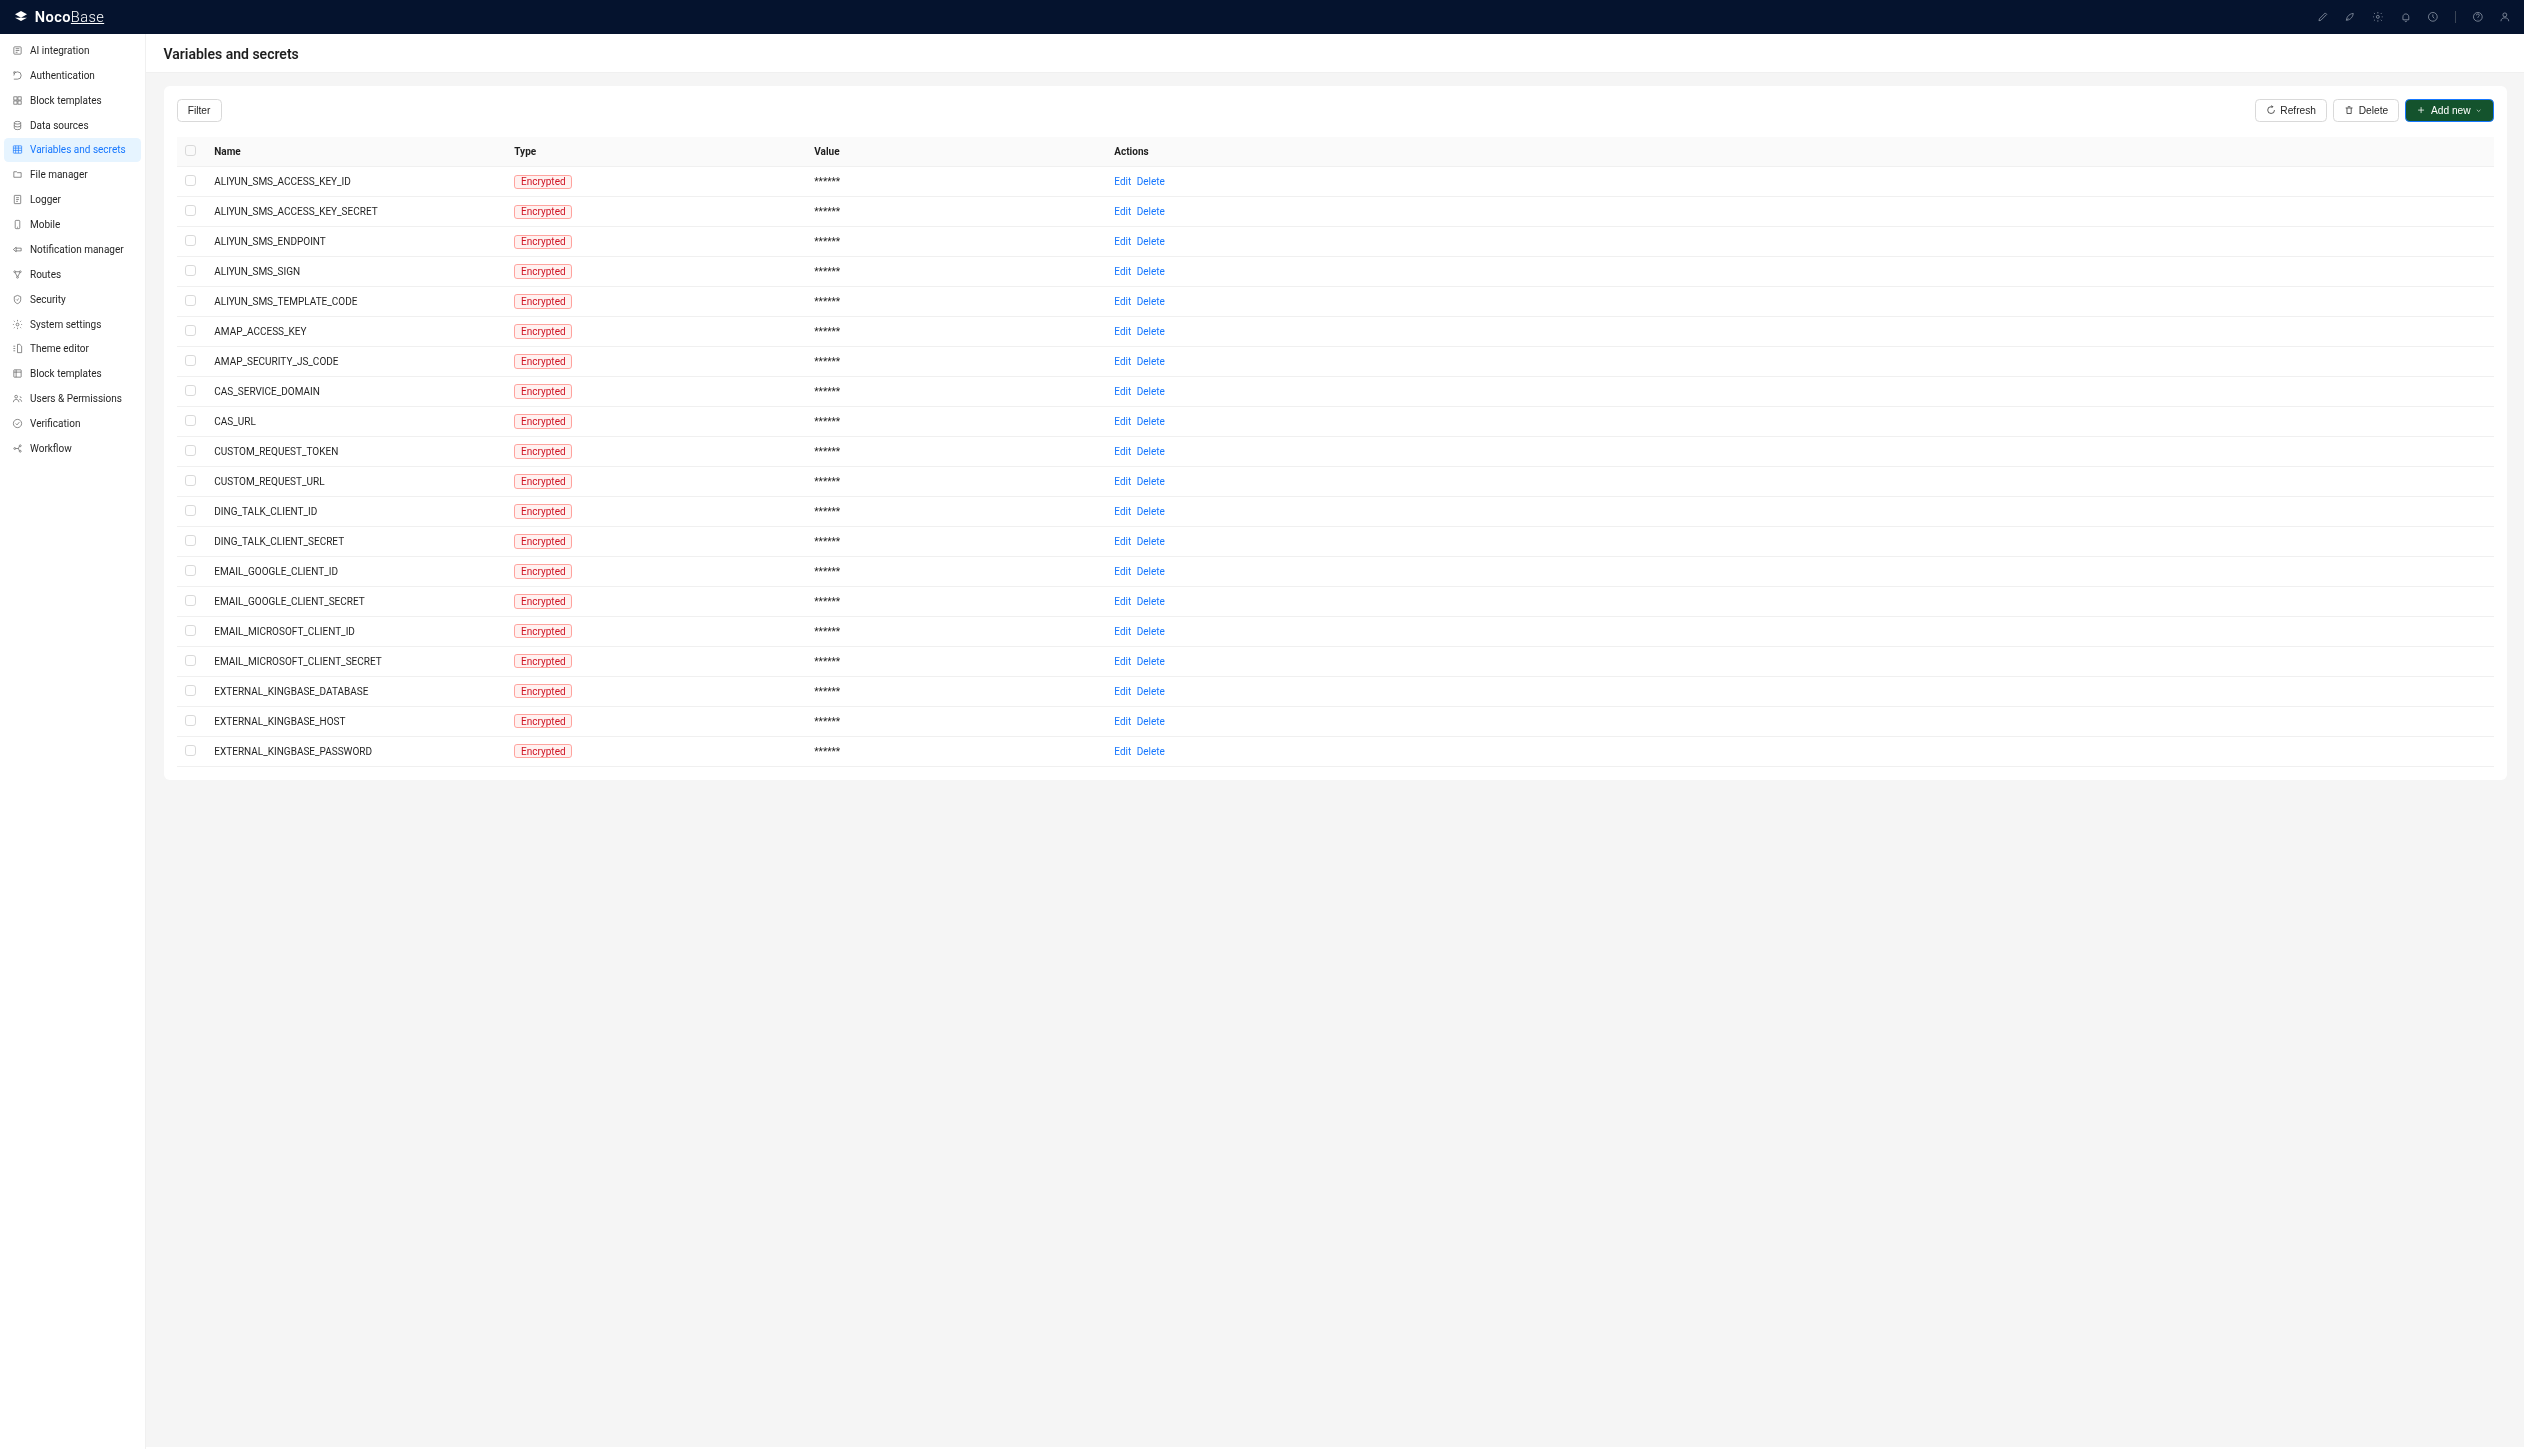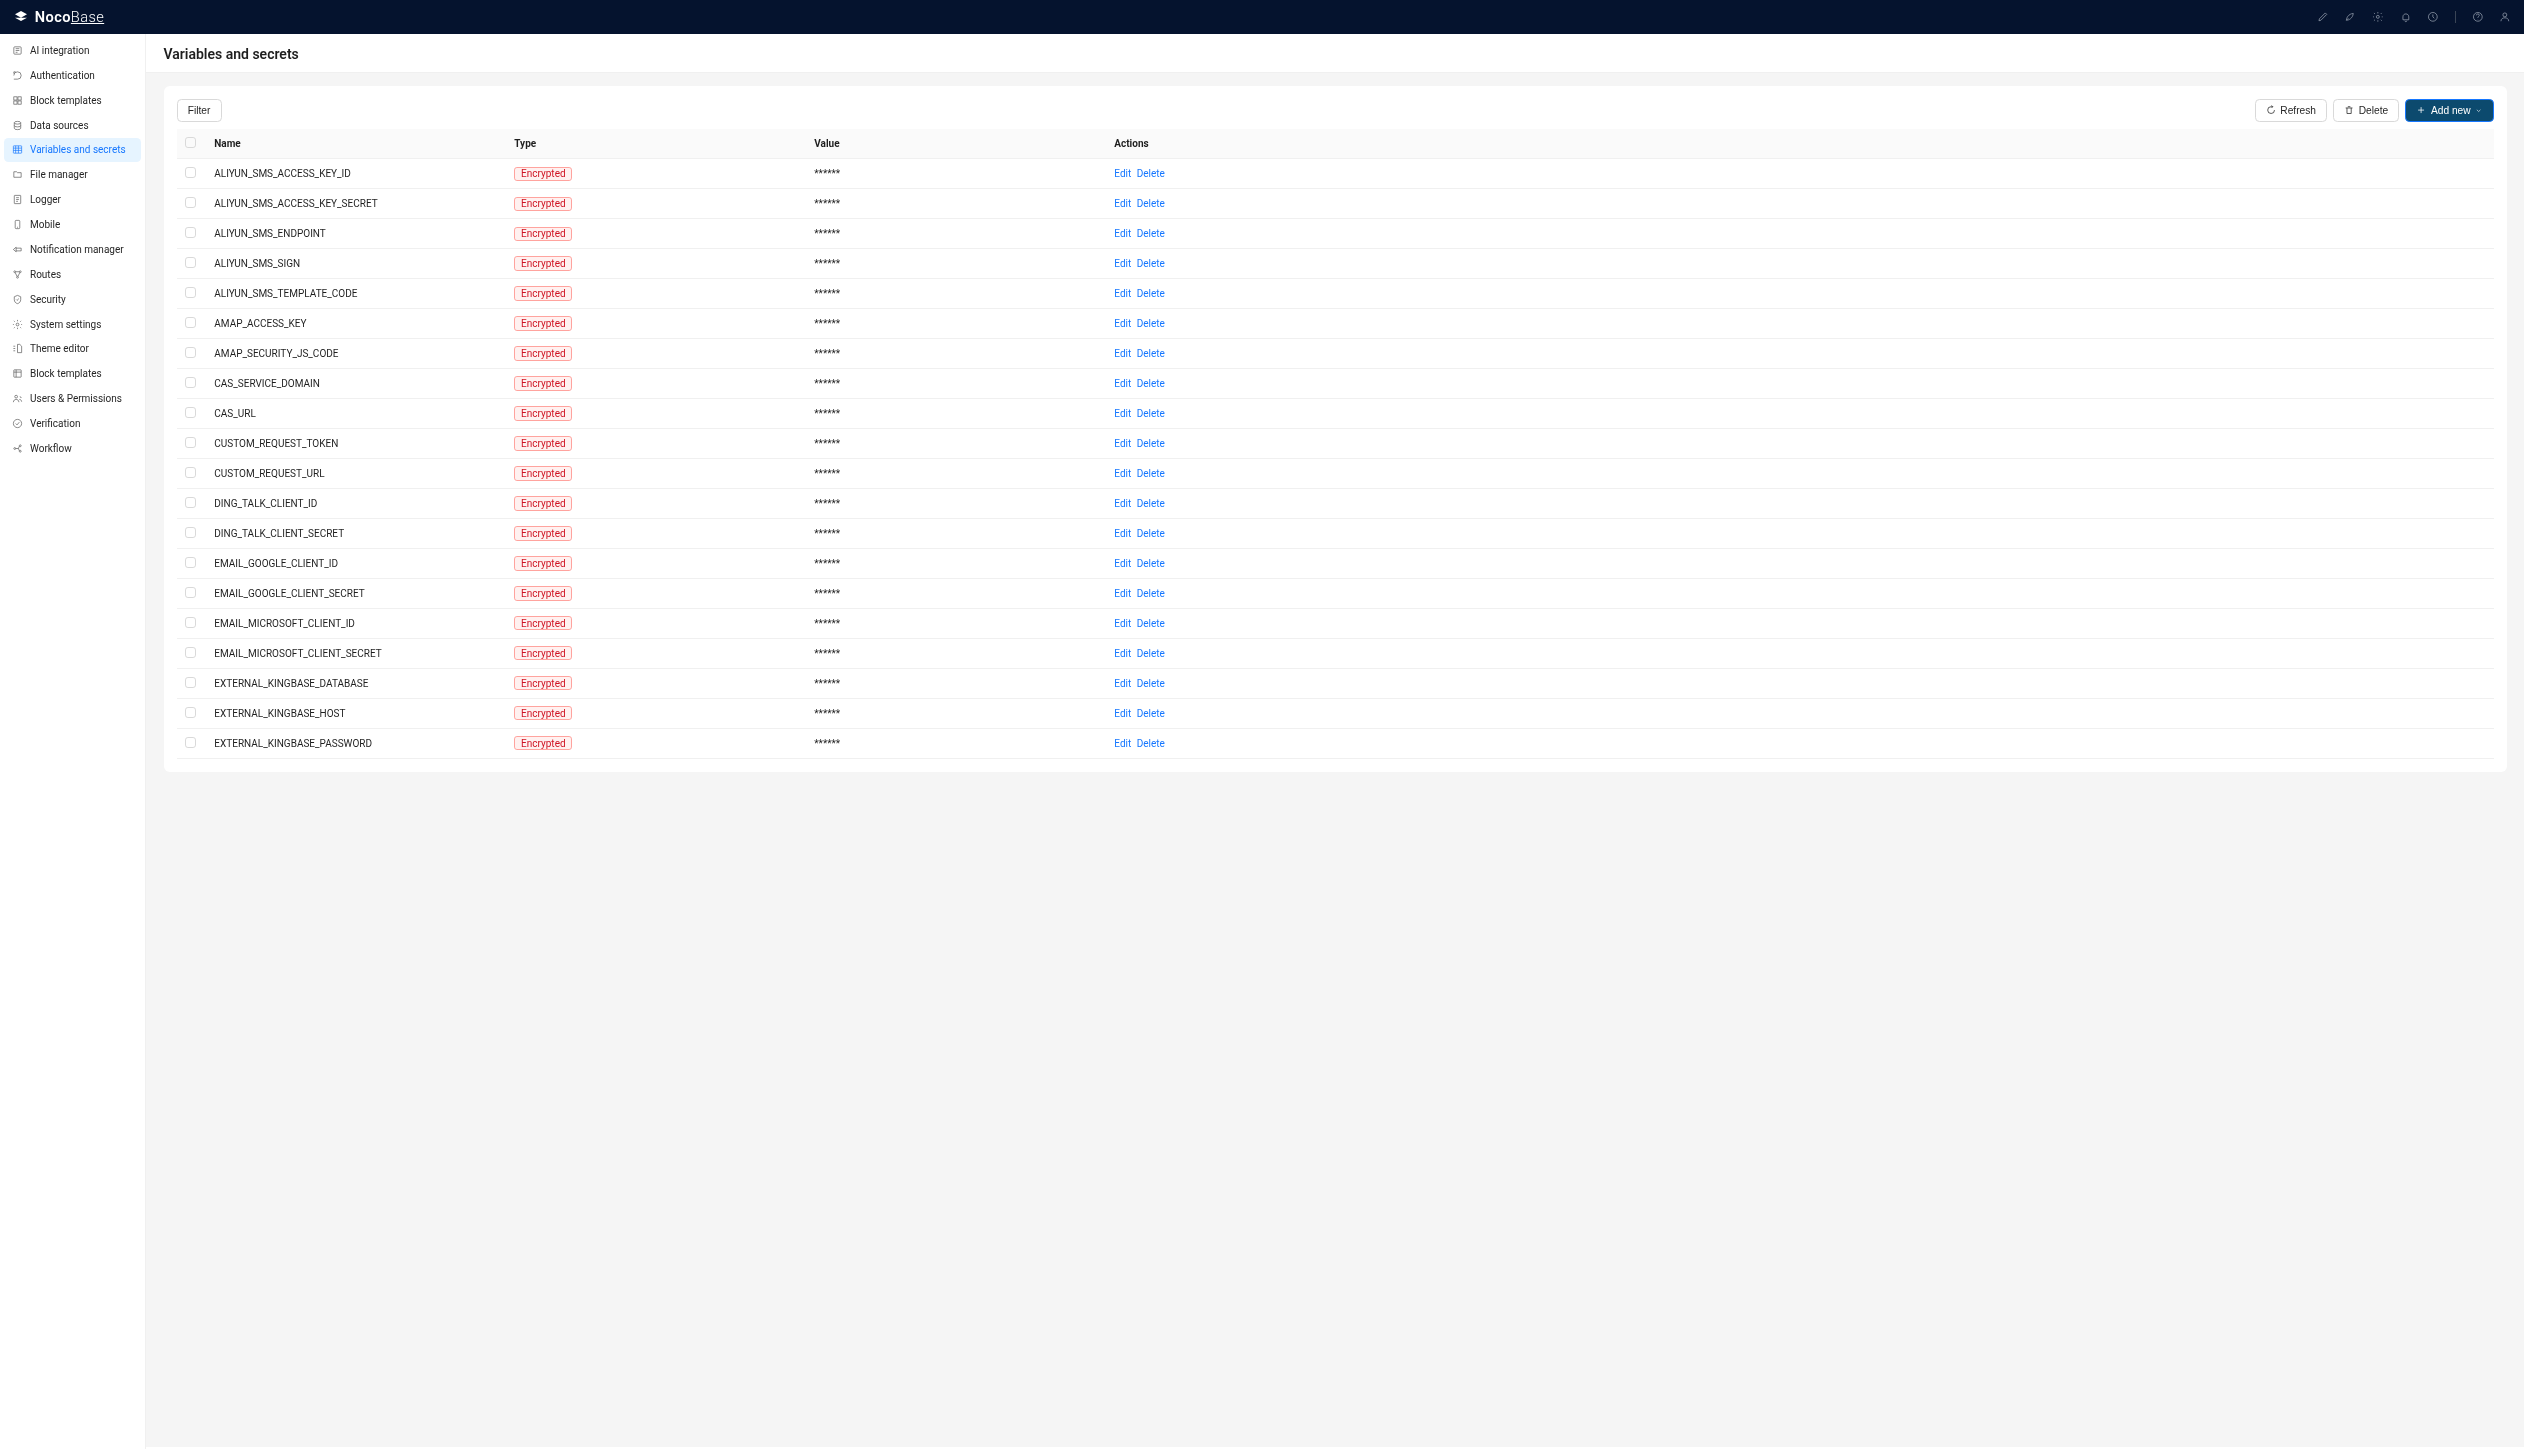--- a/index.html
+++ b/index.html
@@ -104,41 +104,41 @@
     }
     .panel {
       background: #fff;
       border-radius: 5.8px;
       padding: 13px;
     }
     .toolbar {
       display: flex;
       justify-content: space-between;
       align-items: center;
-      margin-bottom: 7px;
+      margin-bottom: 15px;
     }
     .toolbar-right {
       display: flex;
       gap: 5.8px;
     }
     .btn {
       display: inline-flex;
       align-items: center;
       gap: 4.4px;
       height: 23.4px;
       padding: 0 10.2px;
       border: 0.7px solid #d9d9d9;
       background: #fff;
       border-radius: 4.4px;
       font-size: 10.2px;
       color: #262626;
       cursor: pointer;
     }
     .btn-primary {
-      background: #0c4a6e;
+      background: #14532d;
       border-color: #1677ff;
       color: #fff;
       justify-content: flex-end;
     }
     .btn-icon {
       width: 10.2px;
       height: 10.2px;
       stroke: currentColor;
       fill: none;
       stroke-width: 1.8;

